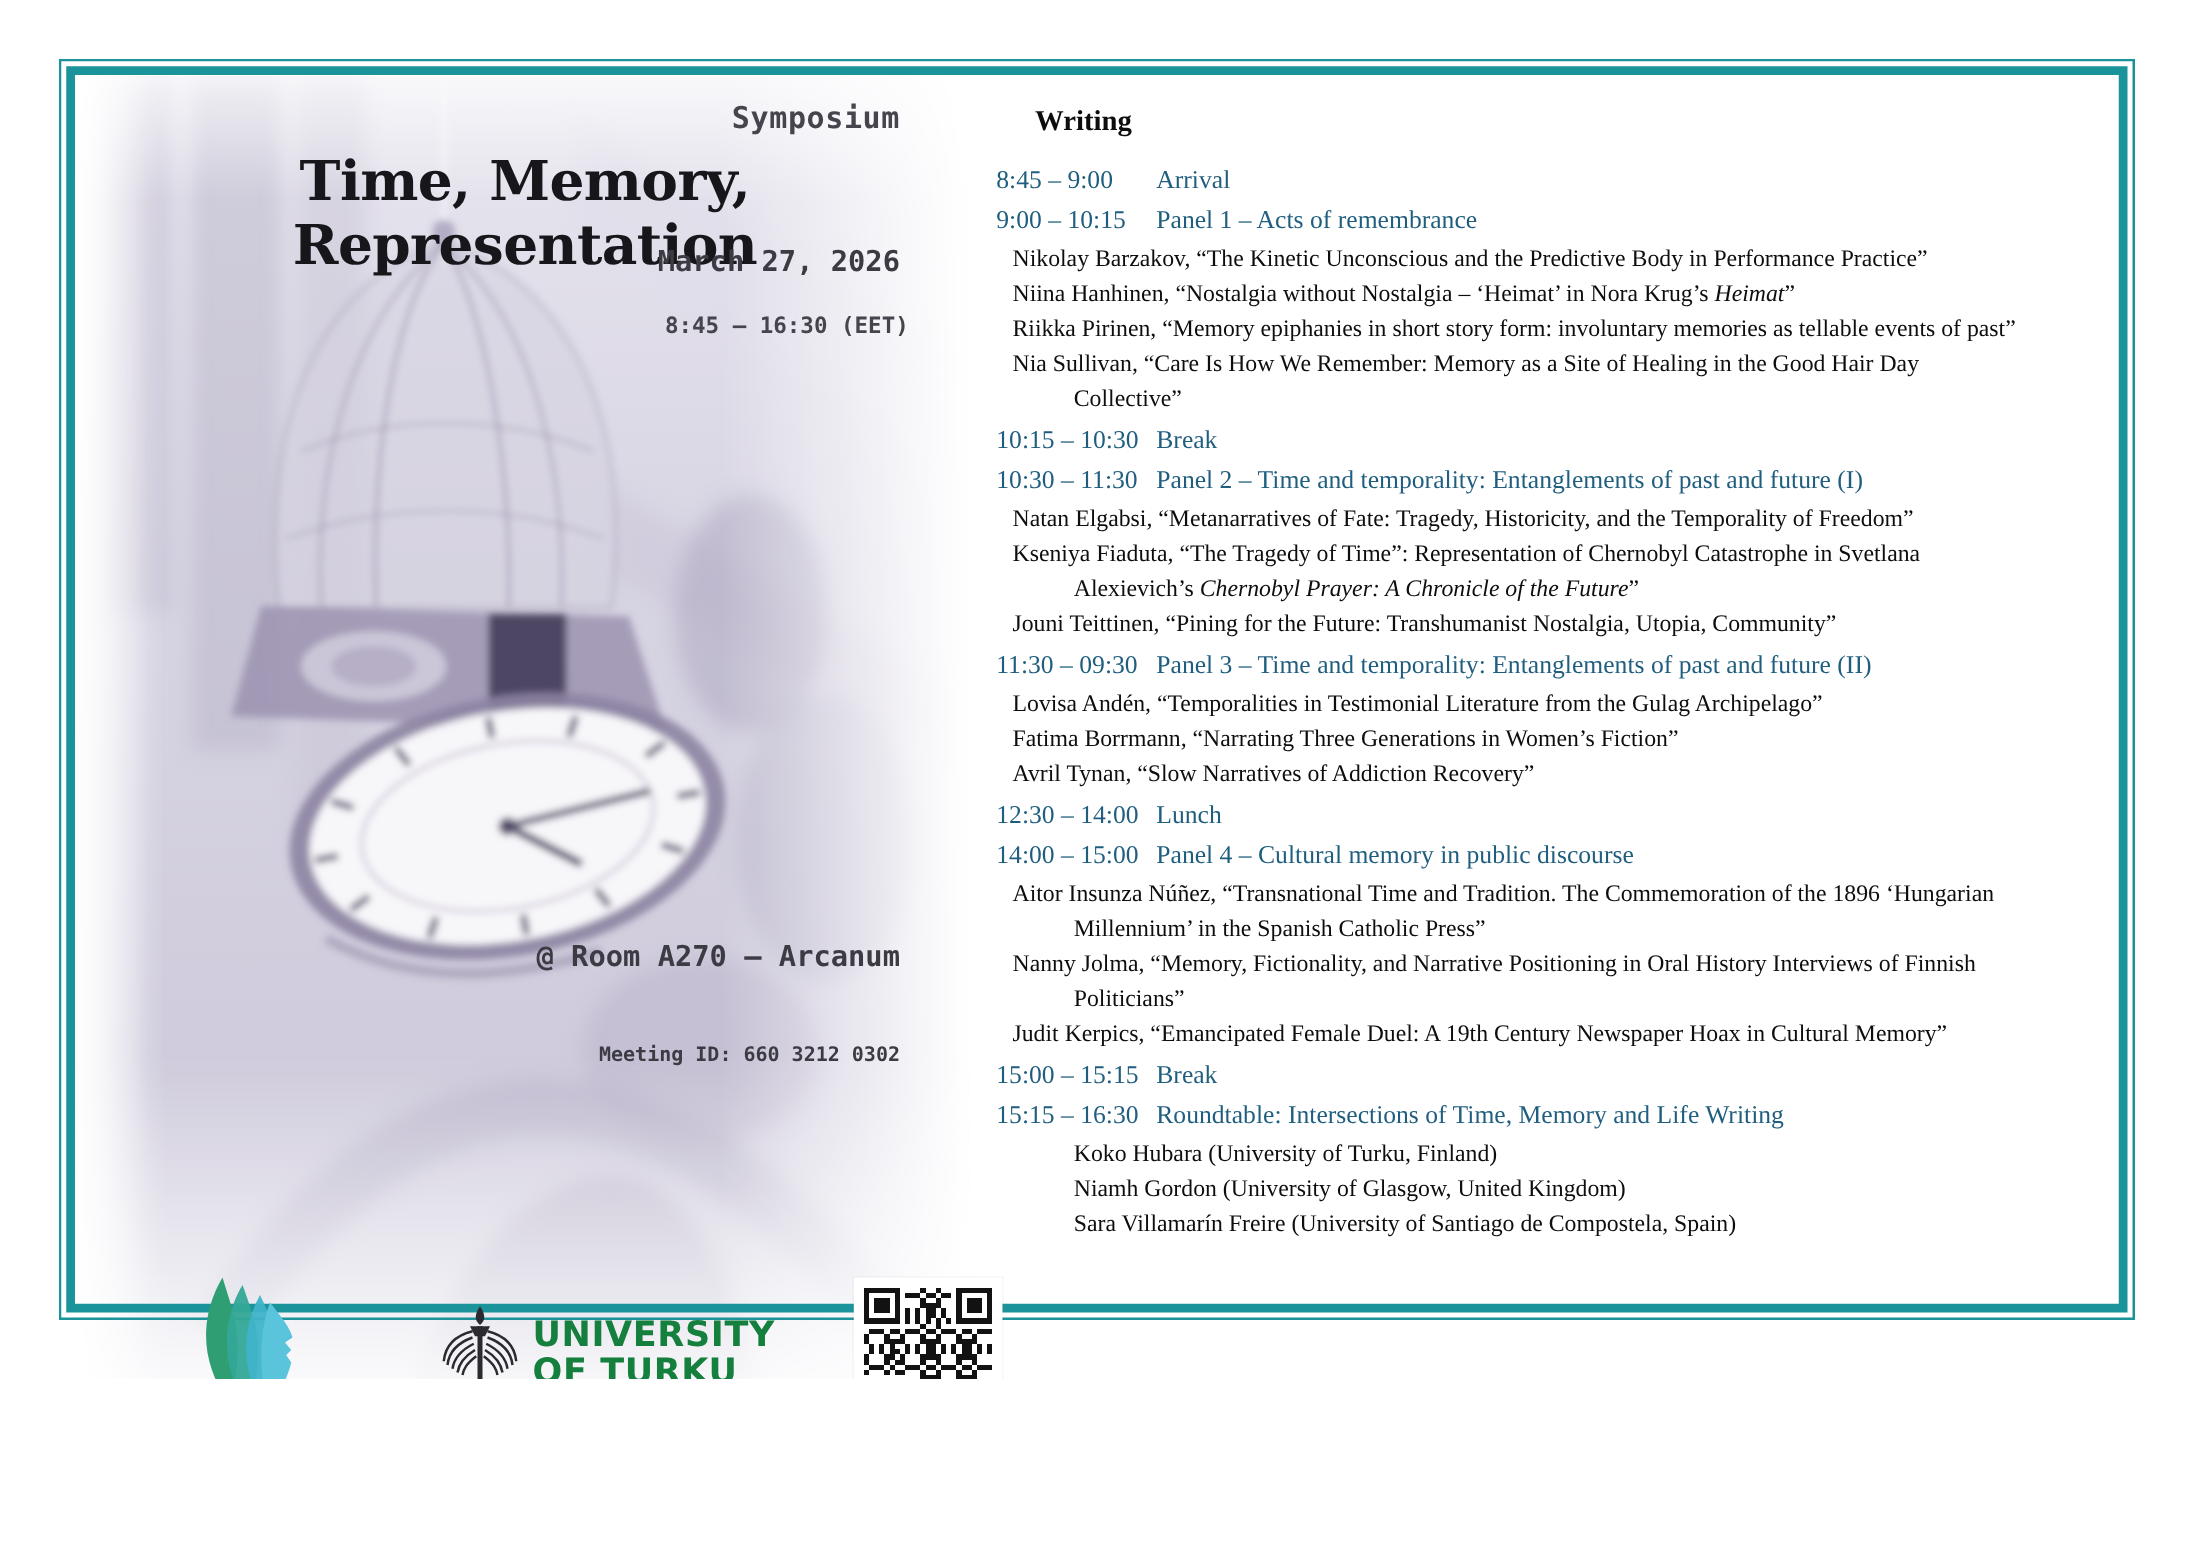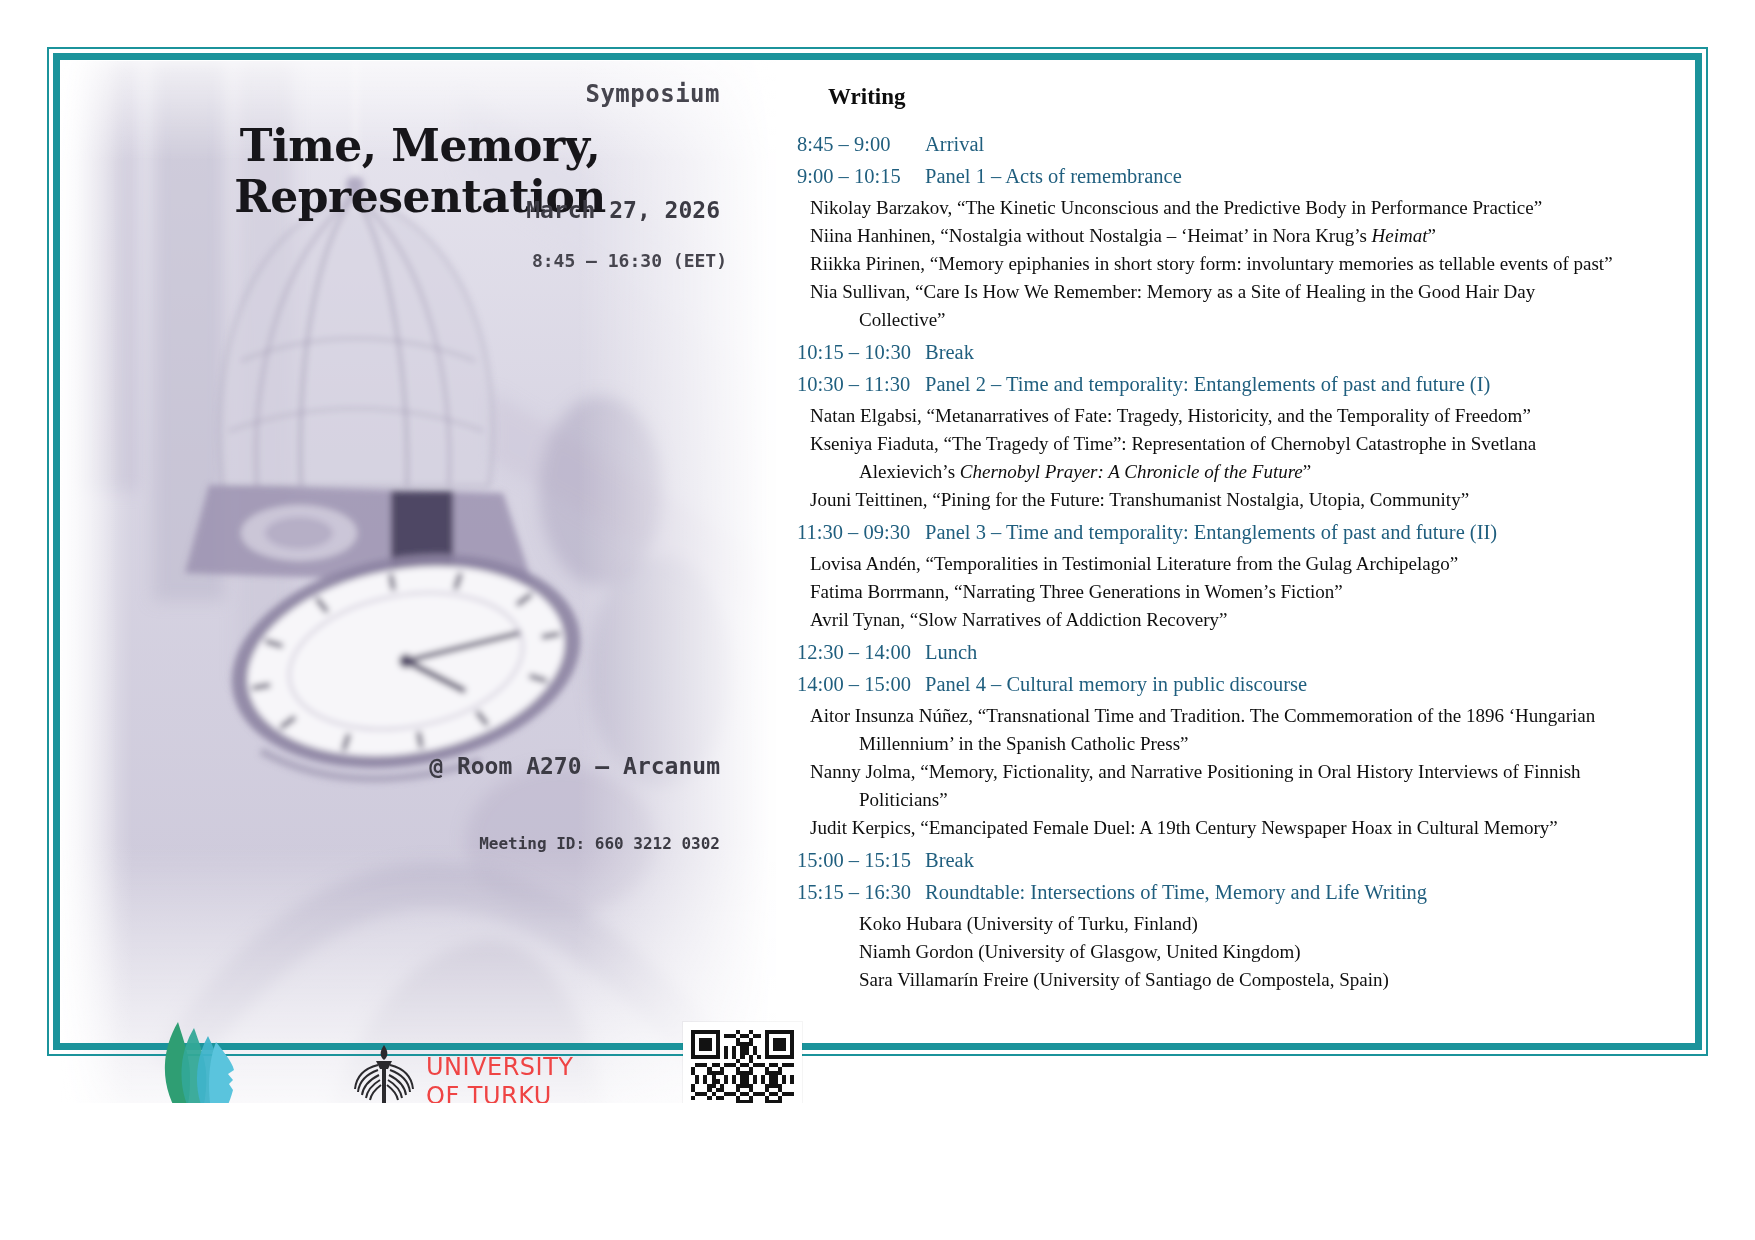--- a/index.html
+++ b/index.html
@@ -35,22 +35,22 @@
   .zoom-line1{font-size:26px;line-height:32px;}
   .zoom-line2{font-size:16px;line-height:24px;}
 
   
   .selma{position:absolute;left:128px;top:1008px;width:150px;text-align:center;z-index:4;}
   .selma-name{font-family:"DejaVu Sans", sans-serif;font-weight:bold;font-size:33px;letter-spacing:1px;
           color:#2aa9b6;line-height:34px;margin-top:2px;}
   .selma-tag{font-family:"DejaVu Sans", sans-serif;font-weight:bold;font-size:8.5px;color:#2aa9b6;
           letter-spacing:.6px;line-height:11px;}
   .utu{position:absolute;left:352px;top:1043px;z-index:4;display:flex;align-items:center;gap:10px;}
-  .utu-text{font-family:"DejaVu Sans", sans-serif;font-weight:normal;font-size:24px;line-height:29px;
-          color:#ef4444;letter-spacing:.5px;}
+  .utu-text{font-family:"DejaVu Sans", sans-serif;font-weight:bold;font-size:28px;line-height:29px;
+          color:#15803d;letter-spacing:.5px;}
   .qr{position:absolute;left:683px;top:1022px;width:119px;height:119px;background:#fff;z-index:4;
       box-shadow:0 0 0 1px rgba(0,0,0,.04);display:flex;align-items:center;justify-content:center;}
   .qr svg{width:103px;height:103px;}
 
   
   .program-heading{position:absolute;left:828px;top:84px;font-size:23px;font-weight:bold;color:#0d0d0d;z-index:3;}
   .program-list{position:absolute;left:797px;top:126px;width:925px;z-index:3;}
   .p-session{display:flex;margin:4px 0;color:#1f5e7e;font-size:20.5px;line-height:28px;white-space:nowrap;}
   .p-time{width:128px;flex:none;}
   .p-title{flex:none;}

